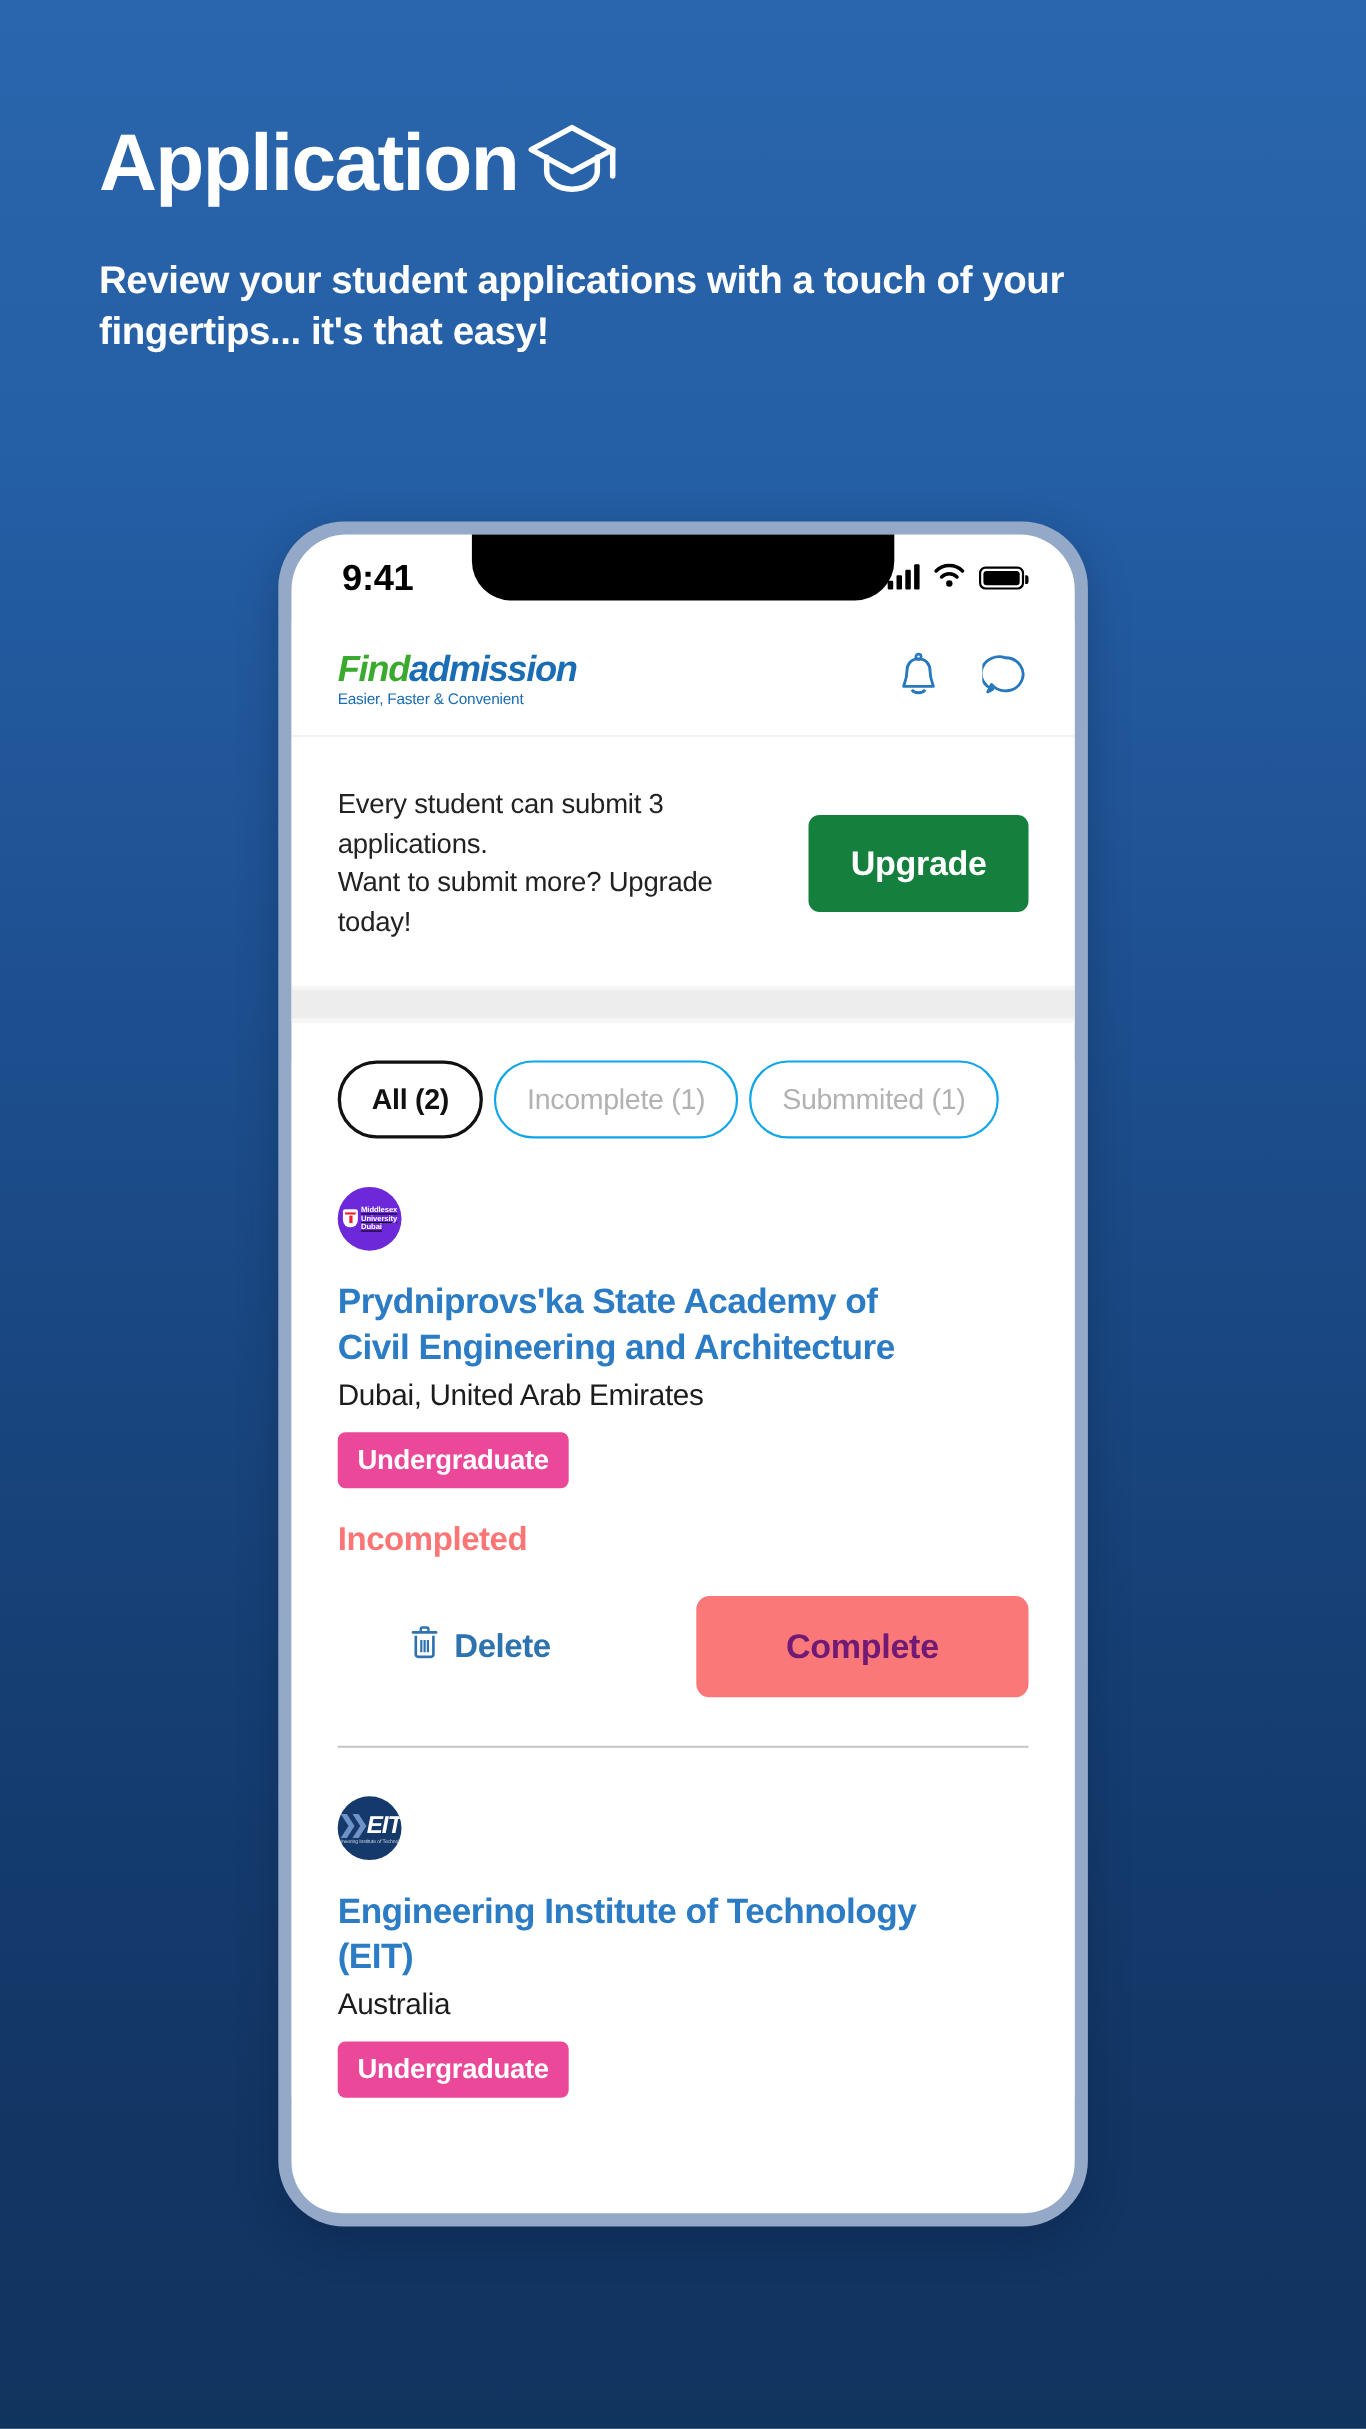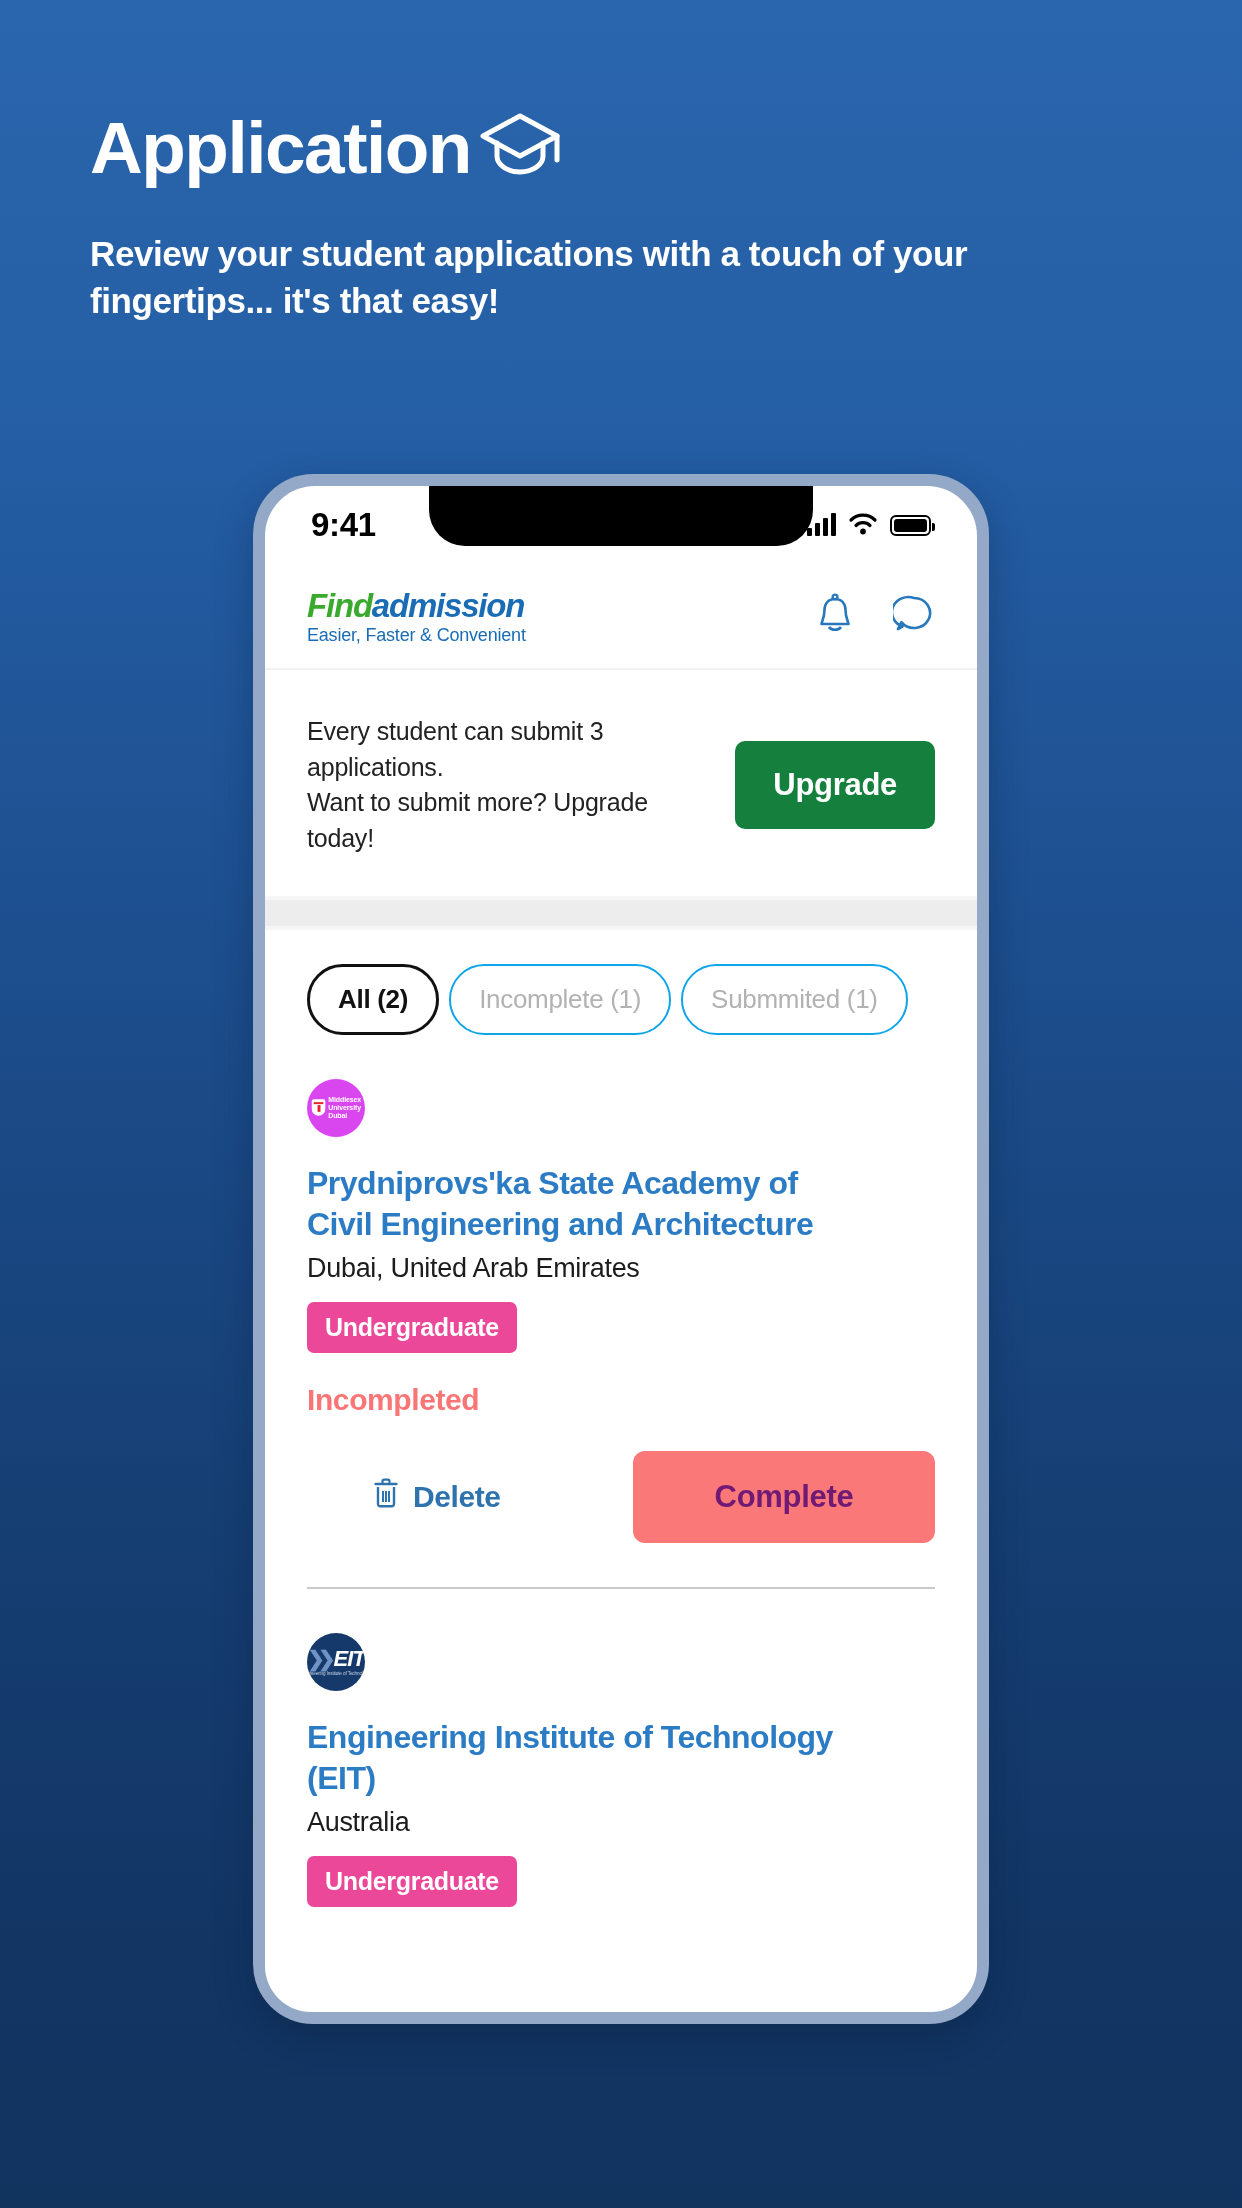--- a/index.html
+++ b/index.html
@@ -75,21 +75,21 @@
 
   
   .app-header {
     height:104px; display:flex; align-items:center;
     padding:0 42px; background:#fff;
   }
   .logo-wrap { display:flex; flex-direction:column; line-height:1; }
   .logo-main { font-size:33px; font-style:italic; font-weight:bold; letter-spacing:-1.2px; white-space:nowrap; }
   .logo-find { color:#3aaa2e; }
   .logo-adm { color:#1a6cb5; }
-  .logo-tag { font-size:18px; color:#1a6cb5; margin-top:4px; letter-spacing:-0.2px; white-space:nowrap; }
+  .logo-tag { font-size:14px; color:#1a6cb5; margin-top:4px; letter-spacing:-0.2px; white-space:nowrap; }
   .header-icons { margin-left:auto; display:flex; align-items:center; gap:38px; }
 
   .thin-divider { height:2px; background:#f2f2f2; }
 
   
   .banner {
     background:#fff; padding:44px 42px 40px;
     display:flex; align-items:center; gap:20px;
   }
   .banner-text { font-size:25px; color:#222; line-height:1.42; letter-spacing:-0.2px; flex:1; }
@@ -113,21 +113,21 @@
   .chip-active { border:3px solid #111; color:#111; font-weight:bold; }
   .chip-idle { border:2px solid #0ea5e9; color:#b2b2b2; }
 
   
   .card { padding-top:44px; }
   .uni-logo {
     width:58px; height:58px; border-radius:50%;
     display:flex; align-items:center; justify-content:center;
     overflow:hidden; position:relative;
   }
-  .logo-mdx { background:#d946ef; }
+  .logo-mdx { background:#6d28d9;text-decoration:underline; }
   .logo-eit { background:#16396b; }
   .mdx-inner { display:flex; align-items:center; gap:3px; transform:scale(0.97); }
   .mdx-shield {
     width:14px; height:17px; background:#fff;
     border-radius:2px 2px 7px 7px; position:relative; flex-shrink:0;
   }
   .mdx-shield::before {
     content:''; position:absolute; left:2px; top:2.5px;
     width:10px; height:2px; background:#e8212e;
   }

